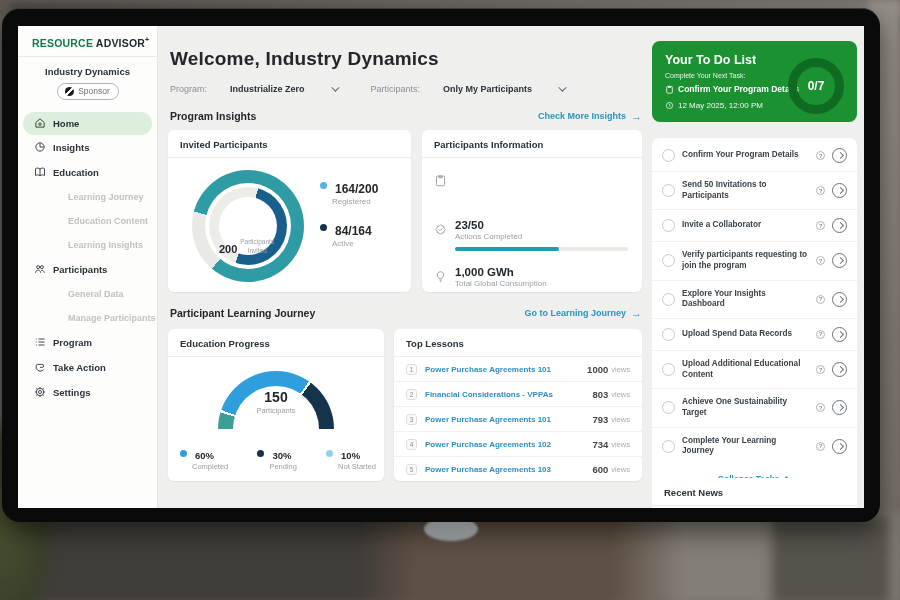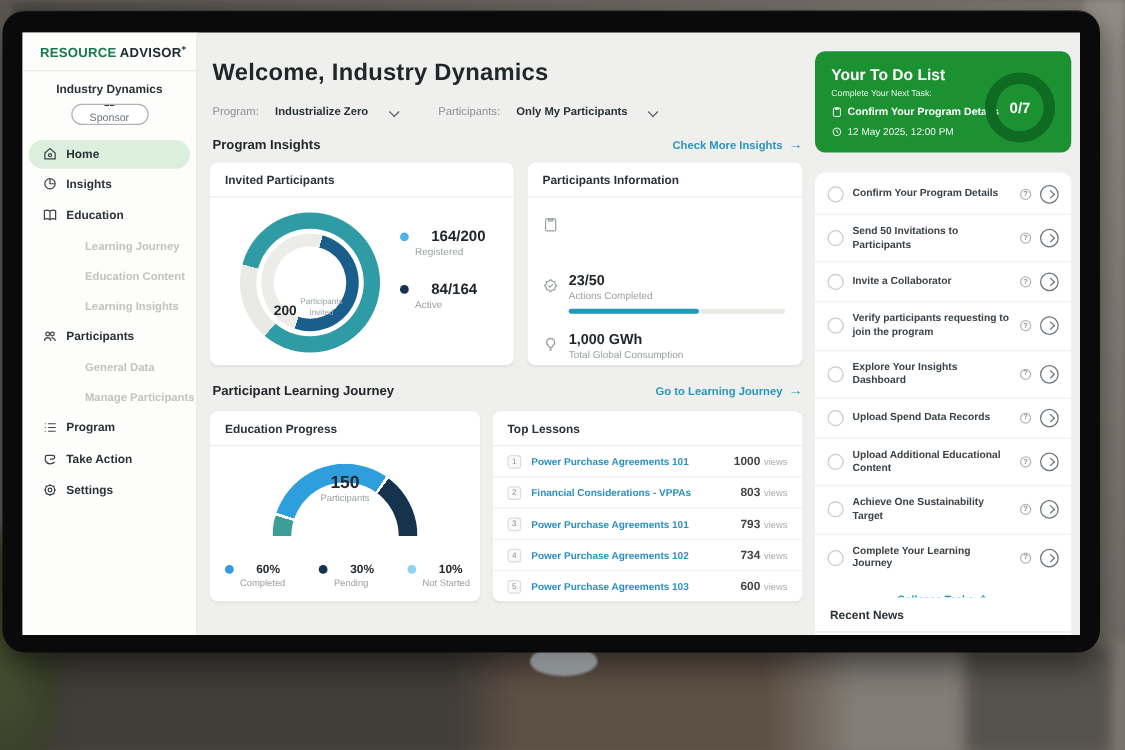--- a/index.html
+++ b/index.html
@@ -22,35 +22,35 @@
   .monitor { position:absolute; left:2px; top:8px; width:878px; height:514px; background:#0a0a0a;
              border-radius:18px; border-top:1px solid #3a3a3a; box-shadow:0 10px 24px rgba(0,0,0,.5); }
   .screen  { position:absolute; left:16px; top:17px; width:846px; height:482px; background:#EFEFED; overflow:hidden; }
 
   
   .sidebar { position:absolute; left:0; top:0; width:140px; height:482px; background:#FDFDFC; border-right:1px solid #E6E6E3; }
   .logo { padding:10px 0 7px 14px; font-size:10.5px; font-weight:bold; letter-spacing:.2px; border-bottom:1px solid #EAEAE7; }
   .logo .p1 { color:#157A4C; } .logo .p2 { color:#202B33; } .logo sup { font-size:7px; color:#202B33; }
   .org { text-align:center; font-size:9.5px; font-weight:bold; color:#2A3238; margin-top:9px; }
   .badge { width:62px; margin:6px auto 0; border:1px solid #AEB4B6; border-radius:9px; height:17px;
-           display:flex; align-items:center; justify-content:center; gap:4px; font-size:8.5px; color:#6B7378; background:#fff;flex-direction:column; }
+           display:flex; align-items:center; justify-content:center; gap:4px; font-size:8.5px; color:#6B7378; background:#fff; }
   .badge .bdot { width:9px; height:9px; border-radius:50%; background:#1d1d1d;
                  background-image:linear-gradient(135deg, transparent 44%, #fff 44%, #fff 56%, transparent 56%); }
   .nav { margin-top:12px; }
   .nav-item { display:flex; align-items:center; gap:7px; height:25px; padding-left:16px;
               font-size:9.5px; font-weight:bold; color:#2A3238; cursor:pointer; }
   .nav-item.active { background:#DCEFDC; border-radius:12px; margin:0 5px; padding-left:11px; height:23px; }
   .nav-item svg { width:12px; height:12px; stroke:#3A4248; fill:none; stroke-width:1.3; flex:none; }
   .nav-sub { height:24px; padding-left:50px; display:flex; align-items:center;
              font-size:9px; color:#C2C2BE; font-weight:bold; cursor:pointer; }
 
   
   .welcome { position:absolute; left:152px; top:22px; font-size:19px; font-weight:bold; color:#22272B; letter-spacing:.2px; }
   .filters { position:absolute; left:152px; top:58px; display:flex; gap:34px; align-items:center; }
-  .filter { display:flex; gap:13px; align-items:flex-end; font-size:9px; }
+  .filter { display:flex; gap:23px; align-items:center; font-size:9px; }
   .filter .flabel { color:#8A9096; }
   .filter .fvalue { color:#2A3238; font-weight:bold; }
   .chev-down { width:6px; height:6px; border-right:1.4px solid #55606A; border-bottom:1.4px solid #55606A;
                transform:rotate(45deg) translateY(-2px); margin-left:3px; }
   .sec-head { position:absolute; display:flex; justify-content:space-between; align-items:center; left:152px; width:472px; }
   .sec-head.h1 { top:84px; } .sec-head.h2 { top:281px; }
   .sec-title { font-size:10.5px; font-weight:bold; color:#22272B; }
   .teal-link { font-size:9px; font-weight:bold; color:#2596BE; cursor:pointer; display:flex; align-items:center; gap:5px; }
   .arrow-r::before { content:"\2192"; font-size:11px; }
 
@@ -63,21 +63,21 @@
            background:conic-gradient(from -75deg, #2E9BA5 0% 82%, #E9E9E6 82% 100%); }
   .donut-hole { position:absolute; inset:13px; background:#fff; border-radius:50%; }
   .donut-inner { position:absolute; inset:4px; border-radius:50%;
                  background:conic-gradient(from 15deg, #1A5F8C 0% 51%, #ECECE9 51% 100%); }
   .donut-inner-hole { position:absolute; inset:10px; background:#fff; border-radius:50%;
                       display:flex; flex-direction:row; align-items:flex-end; justify-content:center; }
   .donut-center-v { font-size:11px; font-weight:bold; color:#22272B; }
   .donut-center-l { font-size:6.5px; color:#9AA0A3; text-align:center; line-height:1.3; margin-top:2px; }
   .dlegend { position:absolute; left:152px; top:52px; }
   .dlegend-item { margin-bottom:18px; }
-  .dlegend-row { display:flex; align-items:center; gap:18px; font-size:12px; font-weight:bold; color:#22272B; }
+  .dlegend-row { display:flex; gap:8px; font-size:12px; font-weight:bold; color:#22272B; }
   .dot { width:7px; height:7px; border-radius:50%; flex:none; }
   .dot-lblue { background:#4FB3E8; } .dot-navy { background:#15334E; }
   .dot-blue { background:#2F9EDC; } .dot-sky { background:#8ED2F0; }
   .dlegend-sub { font-size:8px; color:#9AA0A3; margin-left:12px; margin-top:1px; }
 
   
   .card-info { left:404px; top:104px; width:220px; height:162px; }
   .info-row { position:absolute; left:12px; right:14px; display:flex; gap:8px; }
   .info-icon { width:13px; height:13px; flex:none; margin-top:3px; }
   .info-icon svg { width:13px; height:13px; stroke:#9AA0A3; fill:none; stroke-width:1.2; }
@@ -85,21 +85,21 @@
   .info-lab { font-size:8px; color:#9AA0A3; margin-top:1px; }
   .bar { height:4px; background:#E9E9E6; border-radius:2px; margin-top:6px; width:100%; }
   .bar-fill { height:4px; border-radius:2px; background:#1F9AB9; }
 
   
   .card-edu { left:150px; top:303px; width:216px; height:152px; }
   .gauge-wrap { position:absolute; left:50px; top:42px; width:116px; height:58px; overflow:hidden; }
   .gauge { width:116px; height:116px; border-radius:50%;
            background:conic-gradient(from 270deg, #3D9E97 0% 4.6%, #fff 4.6% 5.3%, #2F9EDC 5.3% 34.6%, #fff 34.6% 35.3%, #16334E 35.3% 50%, transparent 50% 100%); }
   .gauge-hole { position:absolute; left:15px; top:15px; width:86px; height:86px; background:#fff; border-radius:50%; }
-  .gauge-center { position:absolute; left:0; top:48px; width:216px; text-align:center; }
+  .gauge-center { position:absolute; left:0; top:60px; width:216px; text-align:center; }
   .gauge-v { font-size:14px; font-weight:bold; color:#22272B; }
   .gauge-l { font-size:7.5px; color:#9AA0A3; margin-top:1px; }
   .glegend { position:absolute; left:12px; bottom:10px; right:8px; display:flex; justify-content:space-between; }
   .glegend-item .dlegend-row { font-size:9.5px; }
   .glegend-item .dlegend-sub { font-size:7.5px; }
 
   
   .card-lessons { left:376px; top:303px; width:248px; height:152px; }
   .lesson-row { display:flex; align-items:center; height:25px; padding:0 12px; border-bottom:1px solid #F1F1EE; }
   .lesson-row:last-child { border-bottom:none; }

